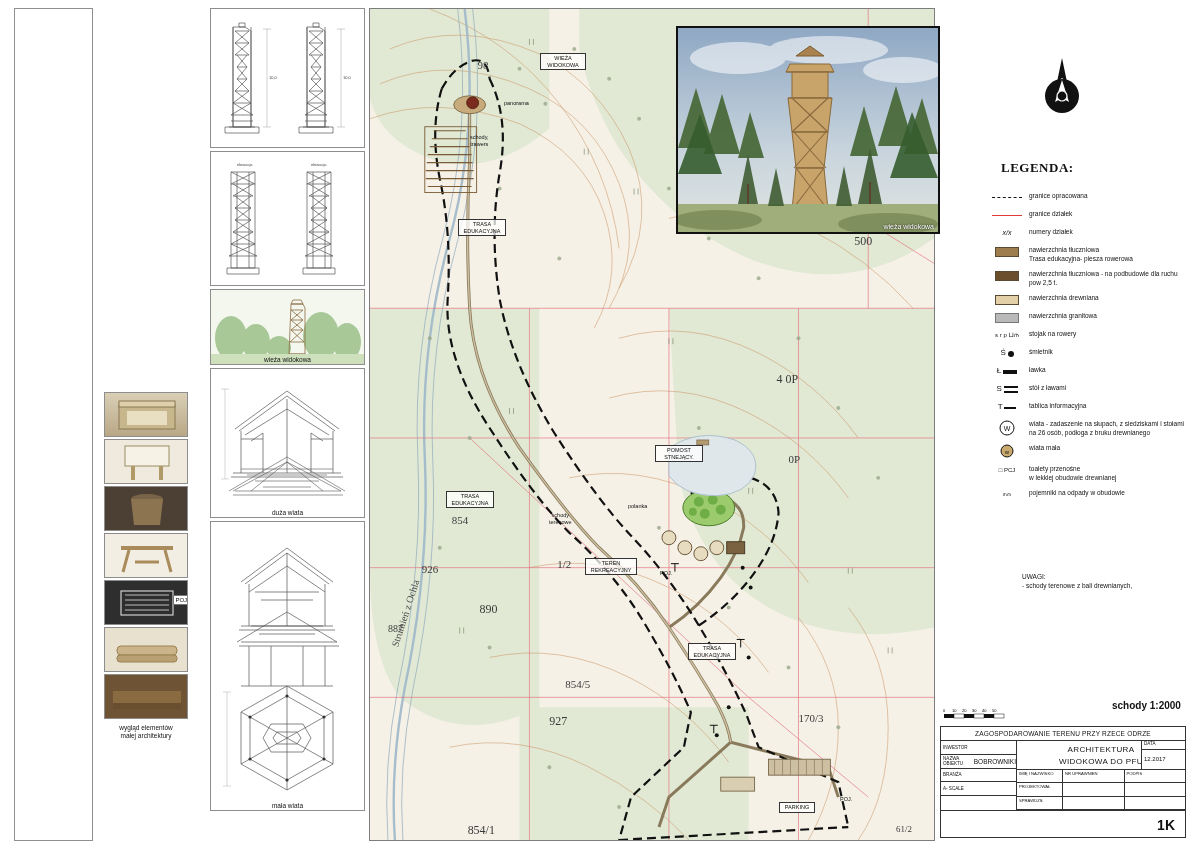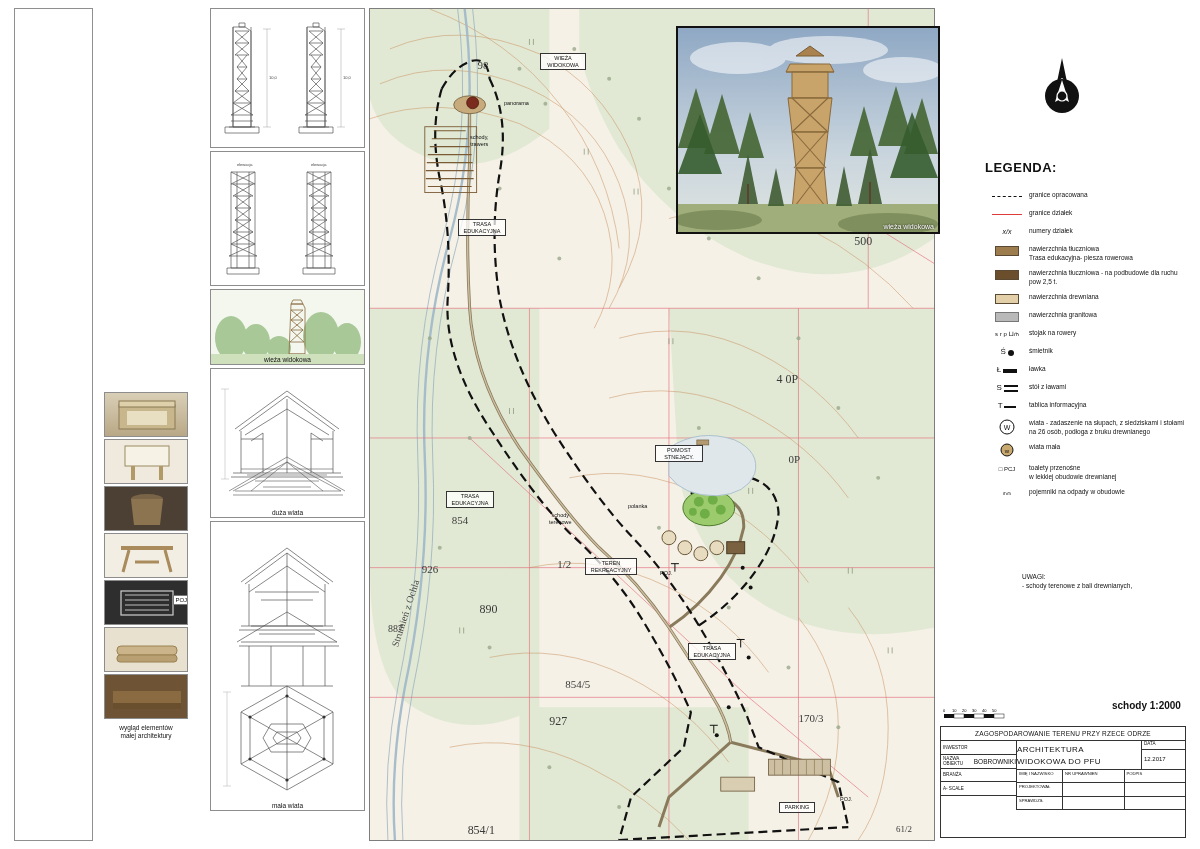--- a/index.html
+++ b/index.html
@@ -24,21 +24,21 @@
 
   .maplabel{position:absolute;font-size:5.5px;line-height:6.5px;color:#111;background:rgba(255,255,255,.75);border:1px solid #333;padding:1px 2px;text-align:center;white-space:pre-line;}
   .maplabel.nb{border:none;background:transparent;}
 
   
   #inset{position:absolute;left:676px;top:26px;width:264px;height:208px;border:2px solid #111;box-sizing:border-box;overflow:hidden;background:#8aa07c;}
   #inset .cap{position:absolute;right:4px;bottom:2px;font-size:7px;color:#fff;text-shadow:0 0 2px #000;}
 
   
   #legend{position:absolute;left:985px;top:160px;width:200px;}
-  #legend h2{font-size:13px;margin:0 0 16px 0;font-weight:bold;letter-spacing:.5px;}
+  #legend h2{font-size:13px;margin:0 0 16px 16px;font-weight:bold;letter-spacing:.5px;font-family:Liberation Serif, serif;}
   .lg-row{display:flex;align-items:flex-start;margin-bottom:7px;font-size:6.5px;line-height:8.5px;}
   .lg-sym{width:44px;flex:0 0 44px;display:flex;align-items:center;justify-content:center;min-height:11px;}
   .lg-txt{flex:1;}
   .sw{width:22px;height:8px;display:inline-block;border:1px solid #5a4a33;}
   .dashline{width:30px;height:0;border-top:1.4px dashed #111;display:inline-block;}
   .redline{width:30px;height:0;border-top:1.2px solid #e03b3b;display:inline-block;}
 
   #uwagi{position:absolute;left:1022px;top:572px;width:165px;font-size:6.5px;line-height:9px;}
 
   
@@ -49,21 +49,21 @@
   #scalebar{position:absolute;left:940px;top:708px;width:84px;height:14px;}
 
   
   #titleblock{position:absolute;left:940px;top:726px;width:246px;height:112px;border:1px solid #333;box-sizing:border-box;font-size:5.5px;}
   #tb-title{height:13px;border-bottom:1px solid #333;display:flex;align-items:center;justify-content:center;font-size:6.5px;letter-spacing:.2px;}
   #tb-body{display:flex;height:69px;}
   #tb-left{width:76px;border-right:1px solid #333;box-sizing:border-box;}
   #tb-left .r{height:13.8px;border-bottom:1px solid #333;box-sizing:border-box;display:flex;align-items:center;padding-left:2px;font-size:4.6px;}
   #tb-left .r:last-child{border-bottom:none;}
   #tb-right{flex:1;position:relative;}
-  #tb-right .big{height:29px;border-bottom:1px solid #333;box-sizing:border-box;display:flex;align-items:flex-start;justify-content:center;flex-direction:column;}
+  #tb-right .big{height:29px;border-bottom:1px solid #333;box-sizing:border-box;display:flex;align-items:center;justify-content:center;flex-direction:column;}
   #tb-right .big .l1{font-size:8px;letter-spacing:.4px;}
   #tb-right .big .l2{font-size:8px;letter-spacing:.4px;margin-top:3px;}
   #tb-right .grid{display:flex;height:40px;}
   #tb-right .gcol{flex:1;border-right:1px solid #333;box-sizing:border-box;}
   #tb-right .gcol:last-child{border-right:none;}
   #tb-right .gcell{height:13.3px;border-bottom:1px solid #333;box-sizing:border-box;font-size:4.2px;padding:1px 2px;overflow:hidden;}
   #tb-date{position:absolute;right:0;top:0;width:44px;height:29px;border-left:1px solid #333;box-sizing:border-box;font-size:4.6px;}
   #tb-date .dl{height:9px;border-bottom:1px solid #333;padding-left:2px;box-sizing:border-box;}
   #tb-num{height:28px;border-top:1px solid #333;display:flex;align-items:center;justify-content:flex-end;padding-right:10px;font-size:14px;font-weight:bold;box-sizing:border-box;}
 </style>
@@ -735,15 +735,16 @@
             <div class="gcell"></div>
           </div>
           <div class="gcol">
             <div class="gcell">PODPIS</div>
             <div class="gcell"></div>
             <div class="gcell"></div>
           </div>
         </div>
       </div>
     </div>
+    <div id="tb-num">1K</div>
   </div>
 
 </div>
 
 </body></html>

